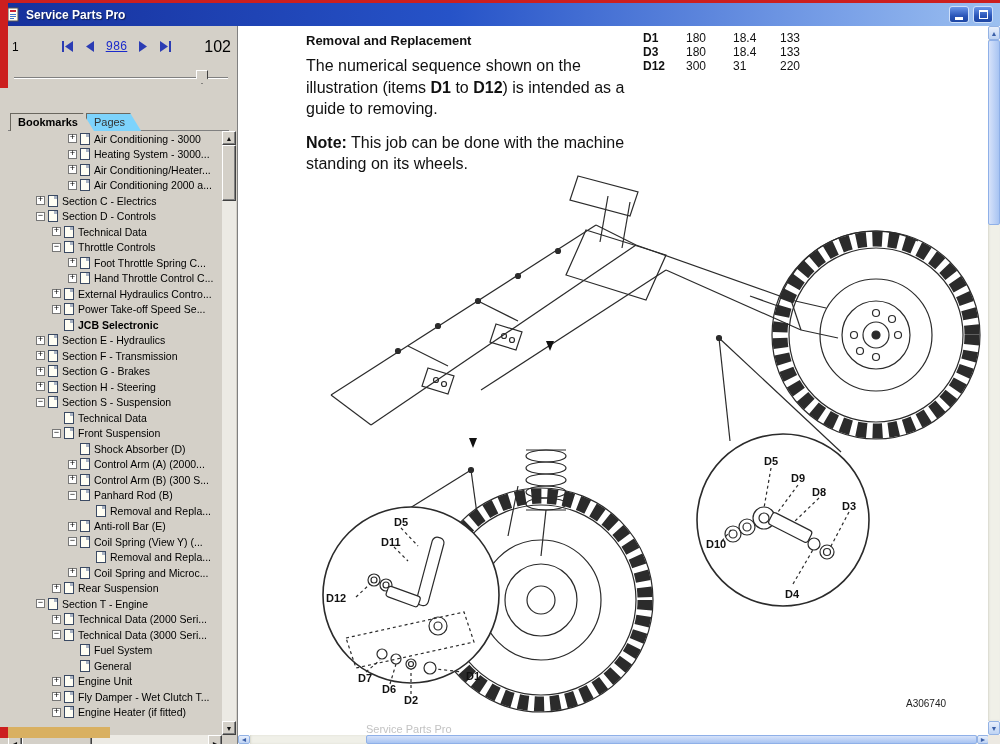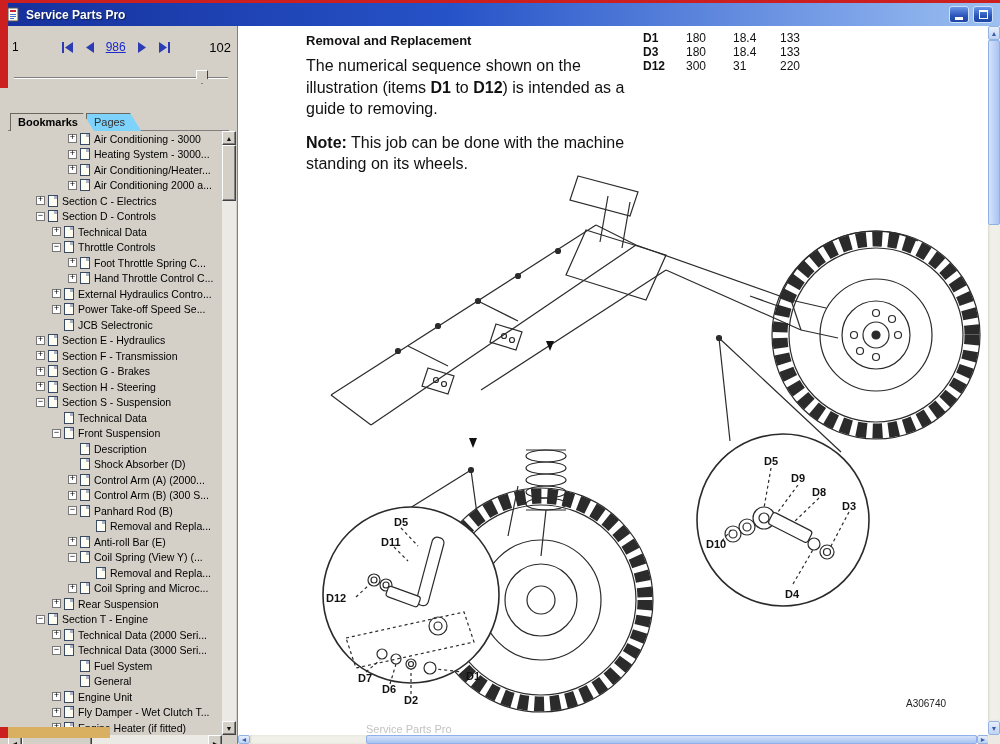--- a/index.html
+++ b/index.html
@@ -25,23 +25,23 @@
     display:flex; align-items:center; justify-content:center; position:relative; }
   #btn-min::after { content:""; width:8px; height:3px; background:#fff; margin-top:8px; }
   #btn-restore::after { content:""; width:7px; height:6px; border:1px solid #fff; border-top-width:2px; }
   #win-buttons { margin-left:auto; margin-right:7px; display:flex; }
   #app-icon { width:15px; height:15px; margin-left:6px; }
 
   
   #toolbar { left:8px; top:26px; width:229px; height:62px; background:#d4d0c8; }
   #nav-row { position:absolute; left:0; top:8px; width:100%; height:26px; display:flex; align-items:center; }
   #page-start { font-size:12px; color:#000; margin-left:4px; }
-  #page-end { font-size:13px; color:#000; margin-left:auto; margin-right:6px; }
+  #page-end { font-size:16px; color:#000; margin-left:auto; margin-right:6px; }
   .nav-ico { width:16px; height:13px; margin:0 3px; display:block; }
-  #nav-group { display:flex; align-items:flex-end; margin-left:38px; }
+  #nav-group { display:flex; align-items:flex-start; margin-left:38px;font-family:Liberation Mono, monospace; }
   #page-link { font-size:12px; color:#1a2acc; text-decoration:underline; margin:0 5px; cursor:pointer; }
   #slider-row { position:absolute; left:6px; top:44px; width:214px; height:16px; }
   #slider-track { position:absolute; left:0; top:7px; width:100%; height:2px;
     border-top:1px solid #808080; border-bottom:1px solid #fff; }
   #slider-thumb { position:absolute; left:182px; top:0; width:12px; height:14px;
     background:#d4d0c8; border:1px solid; border-color:#fff #404040 #404040 #fff;
     clip-path:polygon(0 0,100% 0,100% 60%,50% 100%,0 60%); }
 
   
   #sidebar { left:8px; top:88px; width:229px; height:639px; background:#d4d0c8;margin-top:25px; }
@@ -212,21 +212,21 @@
         <div class="tree-row" style="padding-left: 44px;">
           <span class="expand-box">+</span>
           <span class="doc-icon"></span>
           <span class="tree-label">External Hydraulics Contro...</span>
         </div>
         <div class="tree-row" style="padding-left: 44px;">
           <span class="expand-box">+</span>
           <span class="doc-icon"></span>
           <span class="tree-label">Power Take-off Speed Se...</span>
         </div>
-        <div class="tree-row" style="padding-left: 44px;">
+        <div class="tree-row" style="padding-left: 44px; font-weight: bold;">
           <span class="tree-spacer"></span>
           <span class="doc-icon"></span>
           <span class="tree-label">JCB Selectronic</span>
         </div>
         <div class="tree-row" style="padding-left: 28px;">
           <span class="expand-box">+</span>
           <span class="doc-icon"></span>
           <span class="tree-label">Section E - Hydraulics</span>
         </div>
         <div class="tree-row" style="padding-left: 28px;">
@@ -251,25 +251,20 @@
         </div>
         <div class="tree-row" style="padding-left: 44px;">
           <span class="tree-spacer"></span>
           <span class="doc-icon"></span>
           <span class="tree-label">Technical Data</span>
         </div>
         <div class="tree-row" style="padding-left: 44px;">
           <span class="expand-box">−</span>
           <span class="doc-icon"></span>
           <span class="tree-label">Front Suspension</span>
-        </div>
-        <div class="tree-row" style="padding-left: 60px;">
-          <span class="tree-spacer"></span>
-          <span class="doc-icon"></span>
-          <span class="tree-label">Description</span>
         </div>
         <div class="tree-row" style="padding-left: 60px;">
           <span class="tree-spacer"></span>
           <span class="doc-icon"></span>
           <span class="tree-label">Shock Absorber (D)</span>
         </div>
         <div class="tree-row" style="padding-left: 60px;">
           <span class="expand-box">+</span>
           <span class="doc-icon"></span>
           <span class="tree-label">Control Arm (A) (2000...</span>

